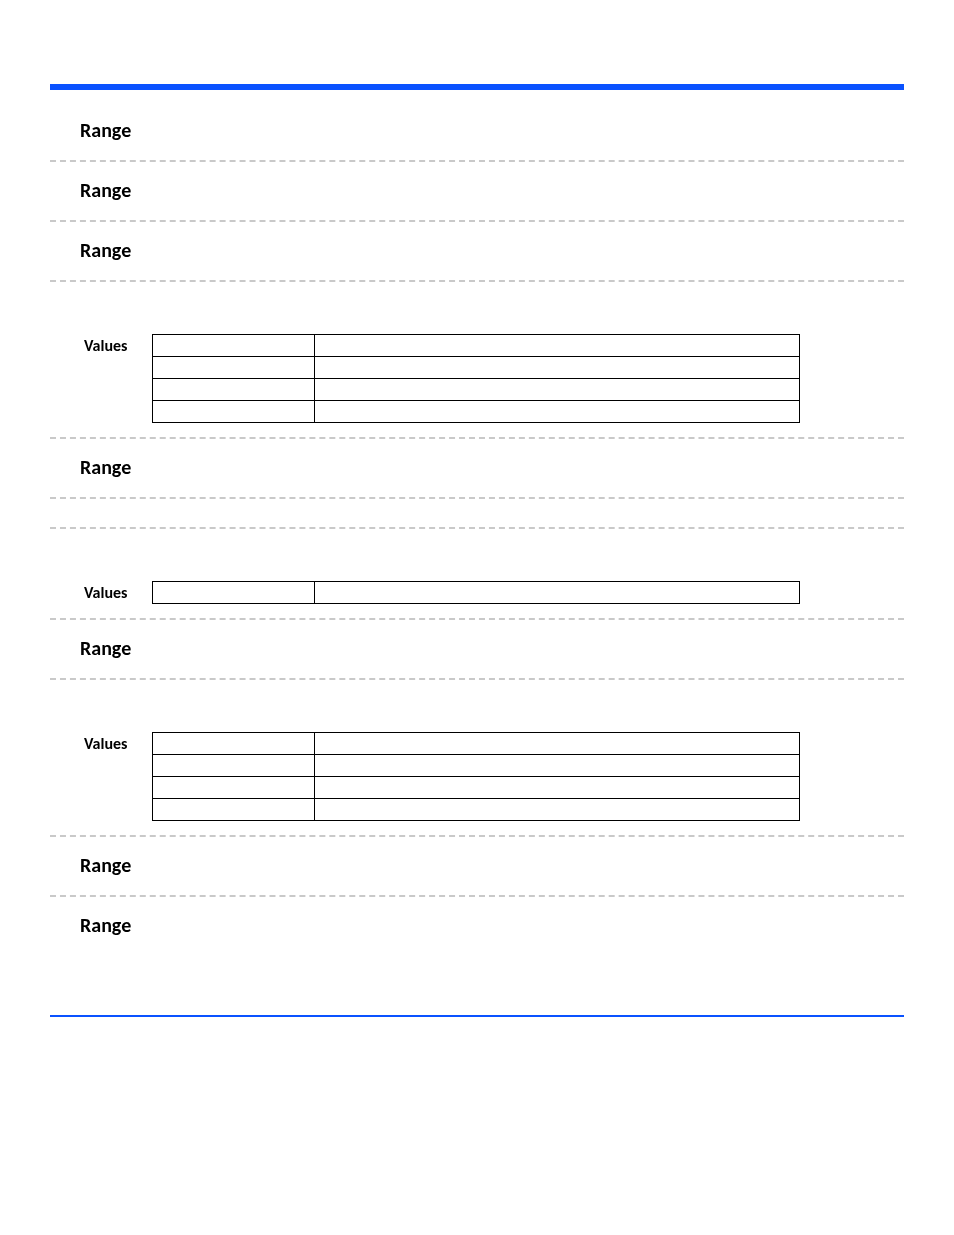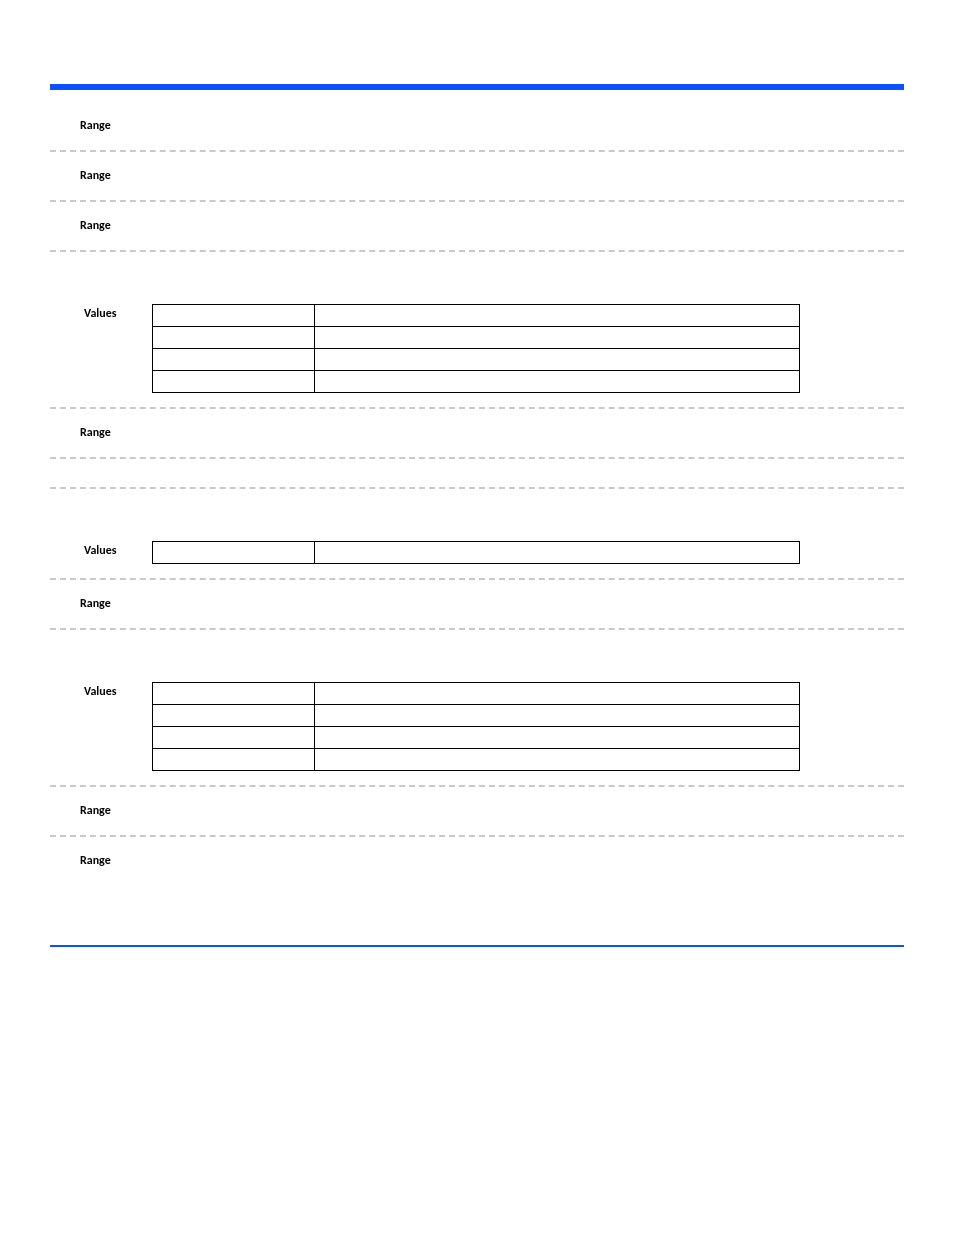--- a/index.html
+++ b/index.html
@@ -21,32 +21,32 @@
     .section {
       padding: 16px 0 18px 0;
     }
     .section-sep {
       border: none;
       border-top: 2px dashed #c9c9c9;
       margin: 0;
     }
     .label {
       font-weight: 700;
-      font-size: 12px;
+      font-size: 20px;
       color: #000;
       padding-left: 30px;
     }
     .values-block {
       display: flex;
       align-items: flex-start;
       padding: 22px 0 14px 0;
     }
     .values-label {
       font-weight: 700;
-      font-size: 12px;
+      font-size: 16px;
       color: #000;
       padding-left: 34px;
       padding-top: 2px;
       width: 102px;
       flex-shrink: 0;
     }
     .values-table {
       border-collapse: collapse;
       width: 648px;
       margin-left: 0;

